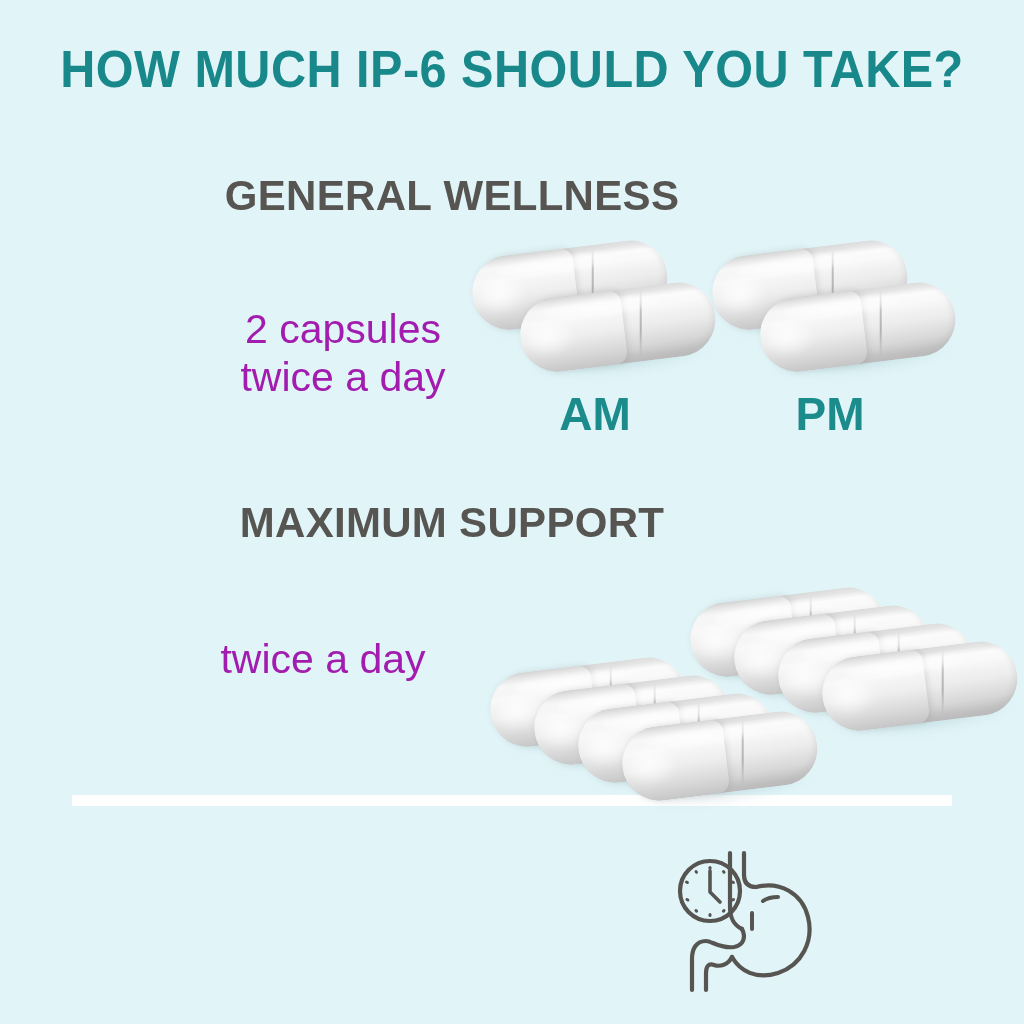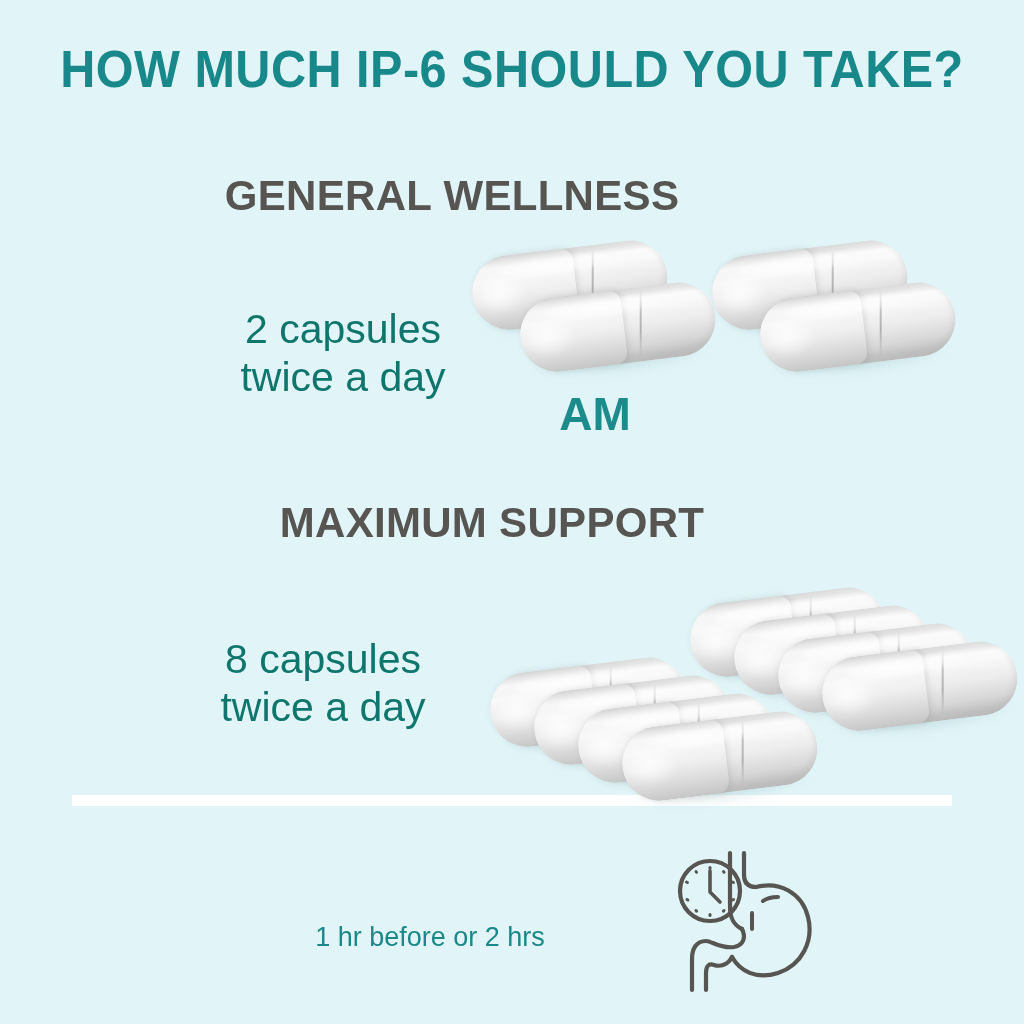--- a/index.html
+++ b/index.html
@@ -42,26 +42,26 @@
     width: 904px;
     left: 0;
     text-align: center;
     color: #575551;
     font-weight: bold;
     font-size: 42px;
     letter-spacing: 0.3px;
     white-space: nowrap;
   }
   .section-heading.wellness { top: 172px; }
-  .section-heading.maximum  { top: 499px; padding-left: 40px; }
+  .section-heading.maximum  { top: 499px; }
 
   
   .dose-label {
     position: absolute;
-    color: #0f766e;
+    color: #a21caf;
     font-size: 41px;
     line-height: 1.18;
     text-align: center;
     white-space: nowrap;
   }
   .dose-label.wellness { left: 148px; top: 305px; width: 390px; }
   .dose-label.maximum  { left: 128px; top: 635px; width: 390px; }
 
   
   .ampm {
@@ -274,25 +274,25 @@
       <div class="shadow"></div>
       <div class="body"></div>
       <div class="cap-left"></div>
       <div class="seam"></div>
       <div class="gloss"></div>
       <div class="tipglow"></div>
     </div>
   </div>
 
   <div class="ampm am">AM</div>
+  <div class="ampm pm">PM</div>
 
   <div class="section-heading maximum">MAXIMUM SUPPORT</div>
 
   <div class="dose-label maximum">
-    <div>8 capsules</div>
     <div>twice a day</div>
   </div>
 
   <div class="cap-group" style="left:690px; top:595px; width:300px; height:140px;">
     <div class="capsule" style="left:0px;  top:0px;  transform:rotate(-7deg); z-index:1;">
       <div class="shadow"></div>
       <div class="body"></div>
       <div class="cap-left"></div>
       <div class="seam"></div>
       <div class="gloss"></div>
@@ -356,21 +356,20 @@
       <div class="seam"></div>
       <div class="gloss"></div>
       <div class="tipglow"></div>
     </div>
   </div>
 
   <div class="divider"></div>
 
 
   <div class="footer-sub">
-    <div>1 hr before or 2 hrs</div>
   </div>
 
   <div class="stomach-icon">
     <svg viewBox="0 0 180 150" width="180" height="150" fill="none" stroke="#575551" stroke-width="4.2" stroke-linecap="round" stroke-linejoin="round">
 
       <circle cx="42" cy="46" r="30"></circle>
 
       <path d="M42 26 L42 47 L52 57" stroke-width="3.6"></path>
 
       <g stroke-width="3" stroke-linecap="round">

